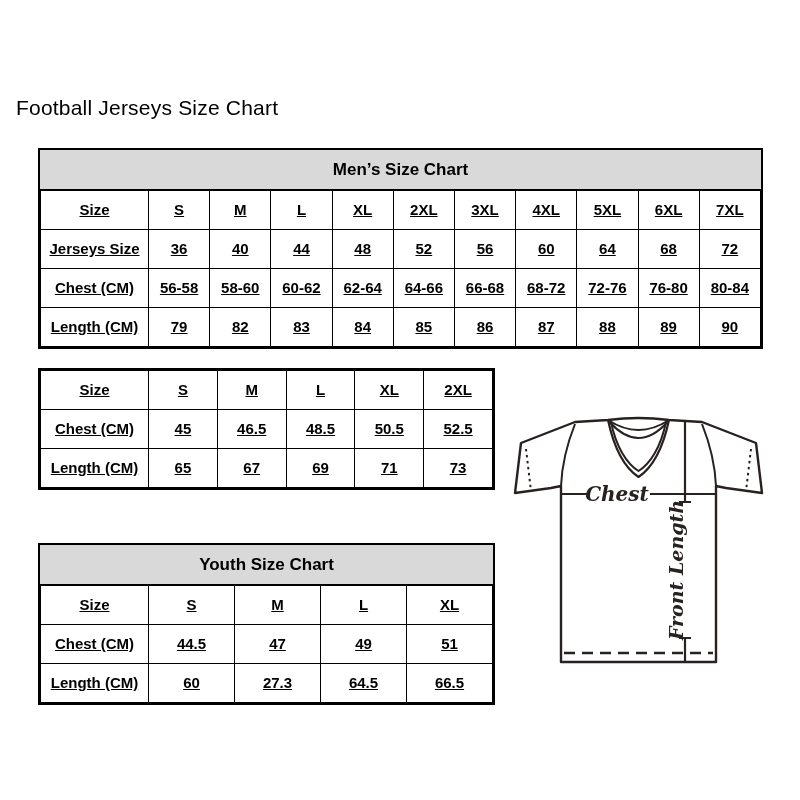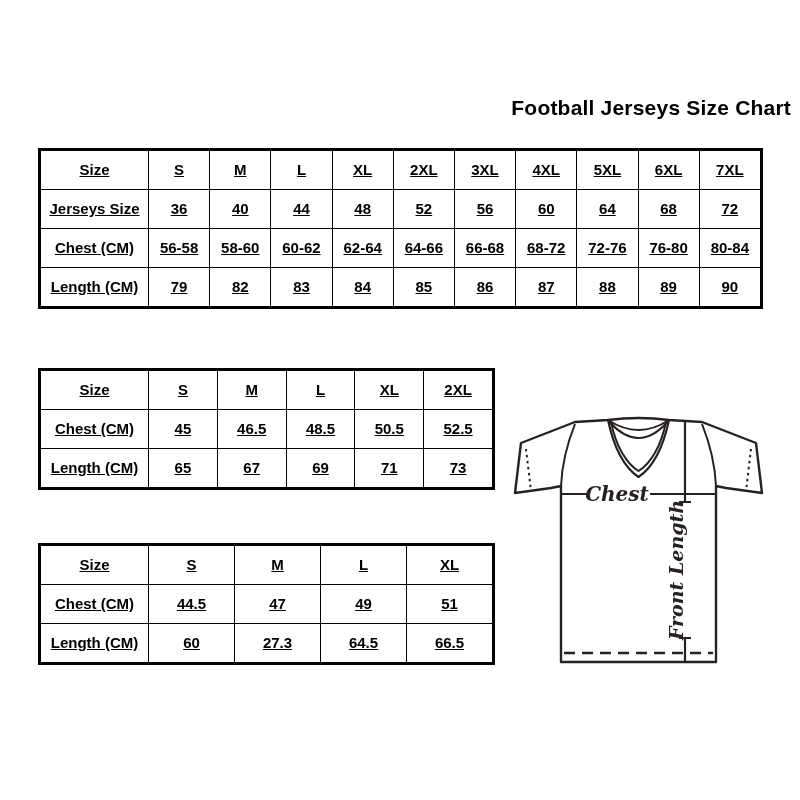--- a/index.html
+++ b/index.html
@@ -6,25 +6,25 @@
   html, body { margin: 0; padding: 0; }
   body {
     width: 800px; height: 800px;
     position: relative;
     background: #ffffff;
     color: #000;
     font-family: "Liberation Sans", sans-serif;
   }
   .page-title {
     position: absolute;
-    left: 7px; top: 96px; width: 784px;
+    left: 16px; top: 96px; width: 784px;
     margin: 0;
-    text-align: right;
+    text-align: left;
     font-size: 21px;
-    font-weight: 700;
+    font-weight: 400;
     letter-spacing: 0.2px;
   }
   .size-table {
     position: absolute;
     border: 2px solid #000;
     background: #fff;
   }
   #mens-table   { left: 38px; top: 148px; width: 725px; }
   #womens-table { left: 38px; top: 368px; width: 457px; }
   #youth-table  { left: 38px; top: 543px; width: 457px; }
@@ -69,20 +69,21 @@
     font-weight: 700;
     fill: #272220;
   }
 </style>
 </head>
 <body>
 
 <h1 class="page-title">Football Jerseys Size Chart</h1>
 
 <section class="size-table" id="mens-table">
+  <div class="table-caption">Men’s Size Chart</div>
   <table>
       <tbody>
         <tr>
           <th class="lbl">Size</th>
           <td>S</td>
           <td>M</td>
           <td>L</td>
           <td>XL</td>
           <td>2XL</td>
           <td>3XL</td>
@@ -159,20 +160,21 @@
           <td>67</td>
           <td>69</td>
           <td>71</td>
           <td>73</td>
         </tr>
       </tbody>
     </table>
 </section>
 
 <section class="size-table" id="youth-table">
+  <div class="table-caption">Youth Size Chart</div>
   <table>
       <tbody>
         <tr>
           <th class="lbl">Size</th>
           <td>S</td>
           <td>M</td>
           <td>L</td>
           <td>XL</td>
         </tr>
         <tr>

